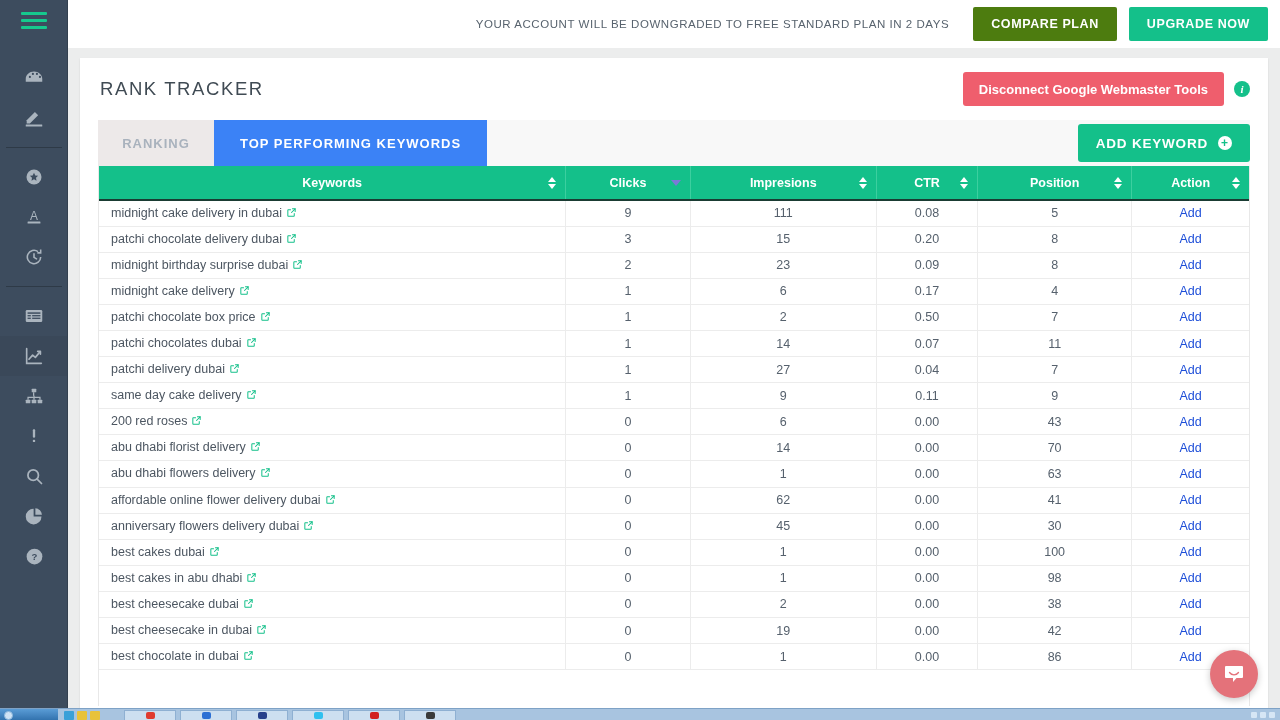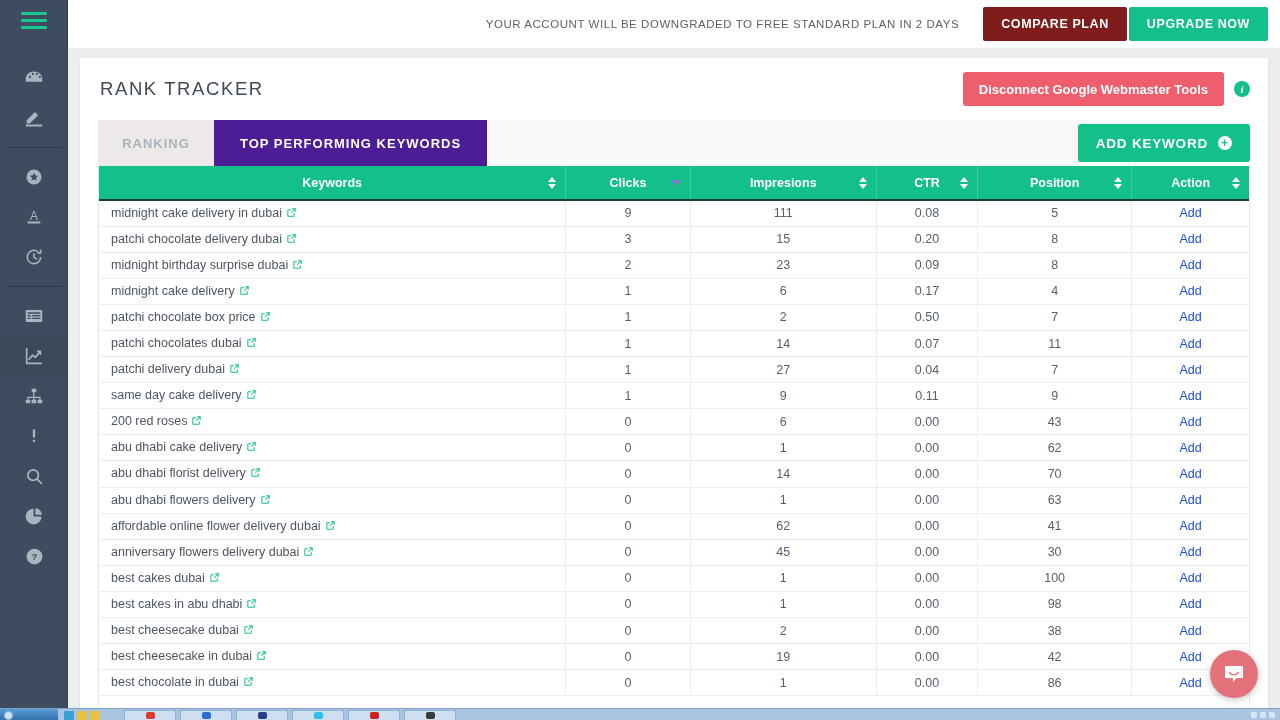--- a/index.html
+++ b/index.html
@@ -56,21 +56,21 @@
     color: #58636e; font-weight: 400;
     margin-right: 24px; white-space: nowrap;
   }
   .btn-compare, .btn-upgrade {
     height: 34px; border: none; cursor: pointer;
     color: #fff; font-size: 12.5px; font-weight: bold;
     letter-spacing: 0.6px; padding: 0 18px;
     border-radius: 2px;
     font-family: "Liberation Sans", sans-serif;
   }
-  .btn-compare { background: #7f1d1d; margin-right: 2px; }
+  .btn-compare { background: #4d7c0f; margin-right: 12px; }
   .btn-upgrade { background: #14c08a; }
 
   
   .page-bg {
     position: absolute; left: 68px; top: 40px;
     width: 1212px; height: 680px;
     background: #eceded;
   }
   .card {
     position: absolute; left: 80px; top: 58px;
@@ -111,21 +111,21 @@
     height: 46px;
     background: #f8f8f8;
     display: flex; align-items: stretch;
   }
   .tab {
     display: flex; align-items: center; justify-content: center;
     font-size: 13px; font-weight: bold; letter-spacing: 1px;
     cursor: pointer; padding: 0 26px;
   }
   .tab-ranking { background: #ede9e9; color: #a9b2bd; width: 116px; }
-  .tab-top { background: #4c1d95; color: #ffffff; }
+  .tab-top { background: #3b82f6; color: #ffffff; }
   .btn-addkw {
     position: absolute; right: 0; top: 4px;
     height: 38px; background: #14c08a; color: #fff;
     border: none; cursor: pointer;
     font-size: 13.5px; font-weight: bold; letter-spacing: 0.8px;
     padding: 0 18px; border-radius: 3px;
     display: flex; align-items: center; gap: 10px;
     font-family: "Liberation Sans", sans-serif;
   }
   .plus-circle {
@@ -527,32 +527,20 @@
                     <path d="M20 4l-8 8" stroke-linecap="round"></path>
                     <path d="M18 14v5a1 1 0 01-1 1H5a1 1 0 01-1-1V7a1 1 0 011-1h5" stroke-linecap="round" stroke-linejoin="round"></path>
                   </svg></span></td>
               <td>0</td>
               <td>6</td>
               <td>0.00</td>
               <td>43</td>
               <td><span class="add-link">Add</span></td>
             </tr>
             <tr>
-              <td class="kw"><span>abu dhabi cake delivery</span><span class="ext-link"><svg width="11" height="11" viewBox="0 0 24 24" fill="none" stroke="#14c08a" stroke-width="2.2">
-                    <path d="M14 4h6v6" stroke-linecap="round" stroke-linejoin="round"></path>
-                    <path d="M20 4l-8 8" stroke-linecap="round"></path>
-                    <path d="M18 14v5a1 1 0 01-1 1H5a1 1 0 01-1-1V7a1 1 0 011-1h5" stroke-linecap="round" stroke-linejoin="round"></path>
-                  </svg></span></td>
-              <td>0</td>
-              <td>1</td>
-              <td>0.00</td>
-              <td>62</td>
-              <td><span class="add-link">Add</span></td>
-            </tr>
-            <tr>
               <td class="kw"><span>abu dhabi florist delivery</span><span class="ext-link"><svg width="11" height="11" viewBox="0 0 24 24" fill="none" stroke="#14c08a" stroke-width="2.2">
                     <path d="M14 4h6v6" stroke-linecap="round" stroke-linejoin="round"></path>
                     <path d="M20 4l-8 8" stroke-linecap="round"></path>
                     <path d="M18 14v5a1 1 0 01-1 1H5a1 1 0 01-1-1V7a1 1 0 011-1h5" stroke-linecap="round" stroke-linejoin="round"></path>
                   </svg></span></td>
               <td>0</td>
               <td>14</td>
               <td>0.00</td>
               <td>70</td>
               <td><span class="add-link">Add</span></td>

